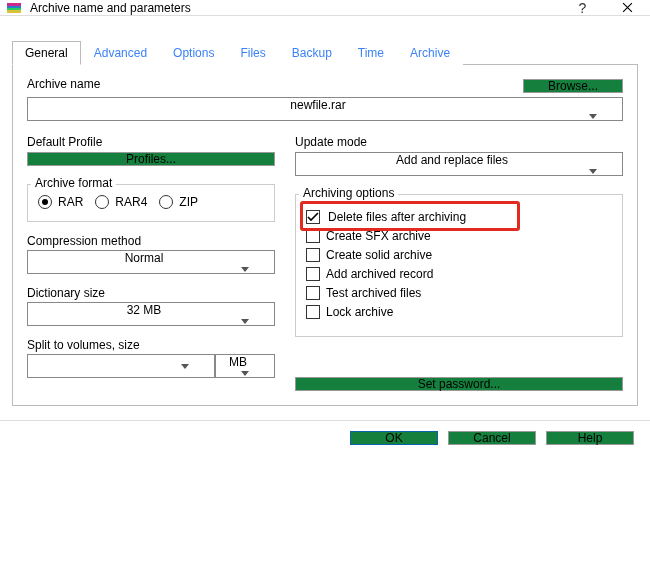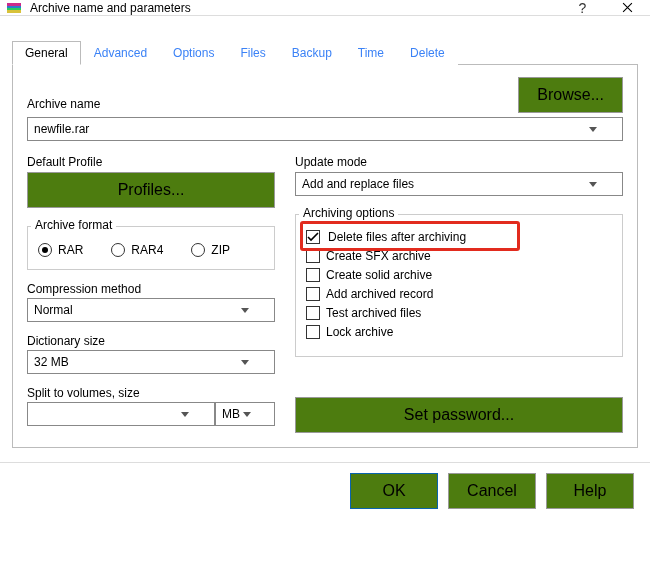--- a/index.html
+++ b/index.html
@@ -67,34 +67,35 @@
   }
   .label { font-size: 12px; margin-bottom: 2px; }
   .combo, .textcombo {
     height: 24px;
     border: 1px solid #888;
     background: #fff;
     display: flex;
     align-items: center;
     padding: 0 20px 0 6px;
     position: relative;
+    flex-direction: column;
   }
   .combo .caret, .textcombo .caret {
     margin-left: auto;
     width: 18px; height: 100%;
     display: flex; align-items: center; justify-content: center;
   }
   .caret svg { width: 8px; height: 5px; }
   .btn {
-    height: 36px;
+    height: 14px;
     border: 1px solid #999;
-    background: #4d7c0f;
+    background: #15803d;
     padding: 0 18px;
     display: flex; align-items: center; justify-content: center;
-    font-size: 16px;
+    font-size: 12px;
     min-width: 80px;
   }
   .btn-wide { width: 100%; }
   .two-col {
     display: flex;
     gap: 20px;
     margin-top: 14px;
   }
   .col-left { flex: 0 0 248px; }
   .col-right { flex: 1; }
@@ -104,21 +105,21 @@
     position: relative;
     margin-top: 6px;
   }
   .group-title {
     position: absolute;
     top: -9px; left: 3px;
     background: #fff;
     padding: 0 4px;
     font-size: 12px;
   }
-  .radios { display: flex; gap: 28px; align-items: center; margin-top: 6px; }
+  .radios { display: flex; gap: 12px; align-items: center; }
   .radio, .check { display: flex; align-items: center; gap: 6px; }
   .radio-circle {
     width: 14px; height: 14px; border: 1px solid #333; border-radius: 50%;
     display: flex; align-items: center; justify-content: center;
     background: #fff;
   }
   .radio-dot { width: 6px; height: 6px; border-radius: 50%; background: #000; }
   .check-box {
     width: 14px; height: 14px; border: 1px solid #333; background: #fff;
     display: flex; align-items: center; justify-content: center;
@@ -172,21 +173,21 @@
   </div>
 </div>
 
 <div class="tabs">
   <div class="tab active">General</div>
   <div class="tab">Advanced</div>
   <div class="tab">Options</div>
   <div class="tab">Files</div>
   <div class="tab">Backup</div>
   <div class="tab">Time</div>
-  <div class="tab">Delete</div>
+  <div class="tab">Archive</div>
 </div>
 
 <div class="panel" style="position:relative;">
 
   <div class="row-top">
     <div style="flex:1;">
       <div class="label">Archive name</div>
     </div>
     <div class="browse-area">
       <div class="btn" style="min-width:100px;">Browse...</div>

